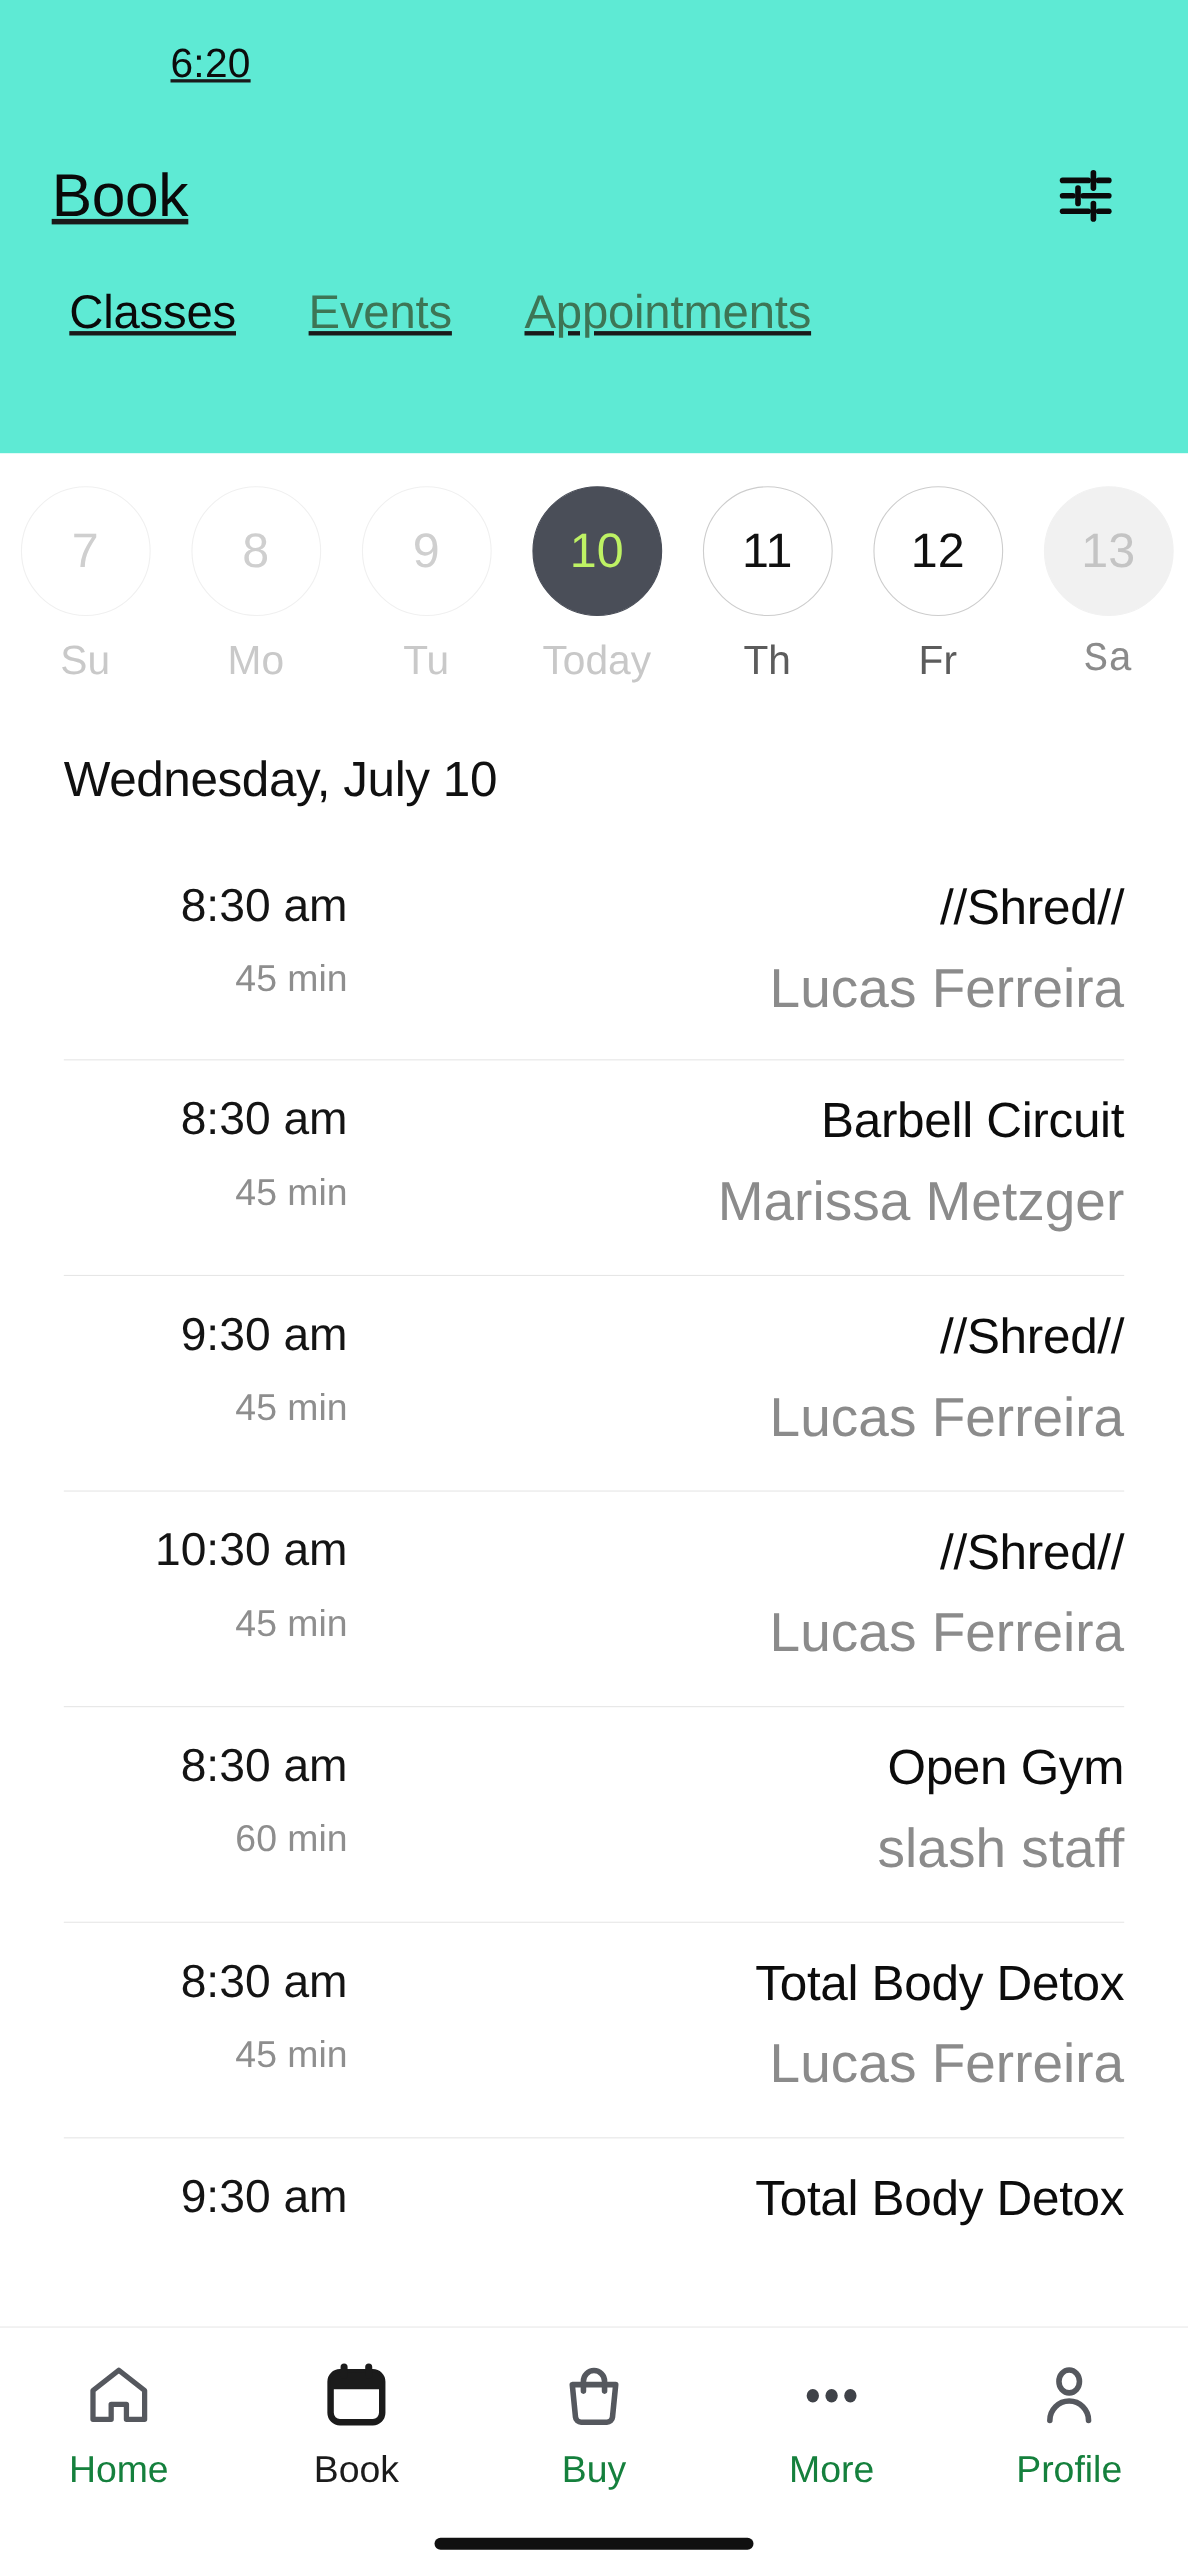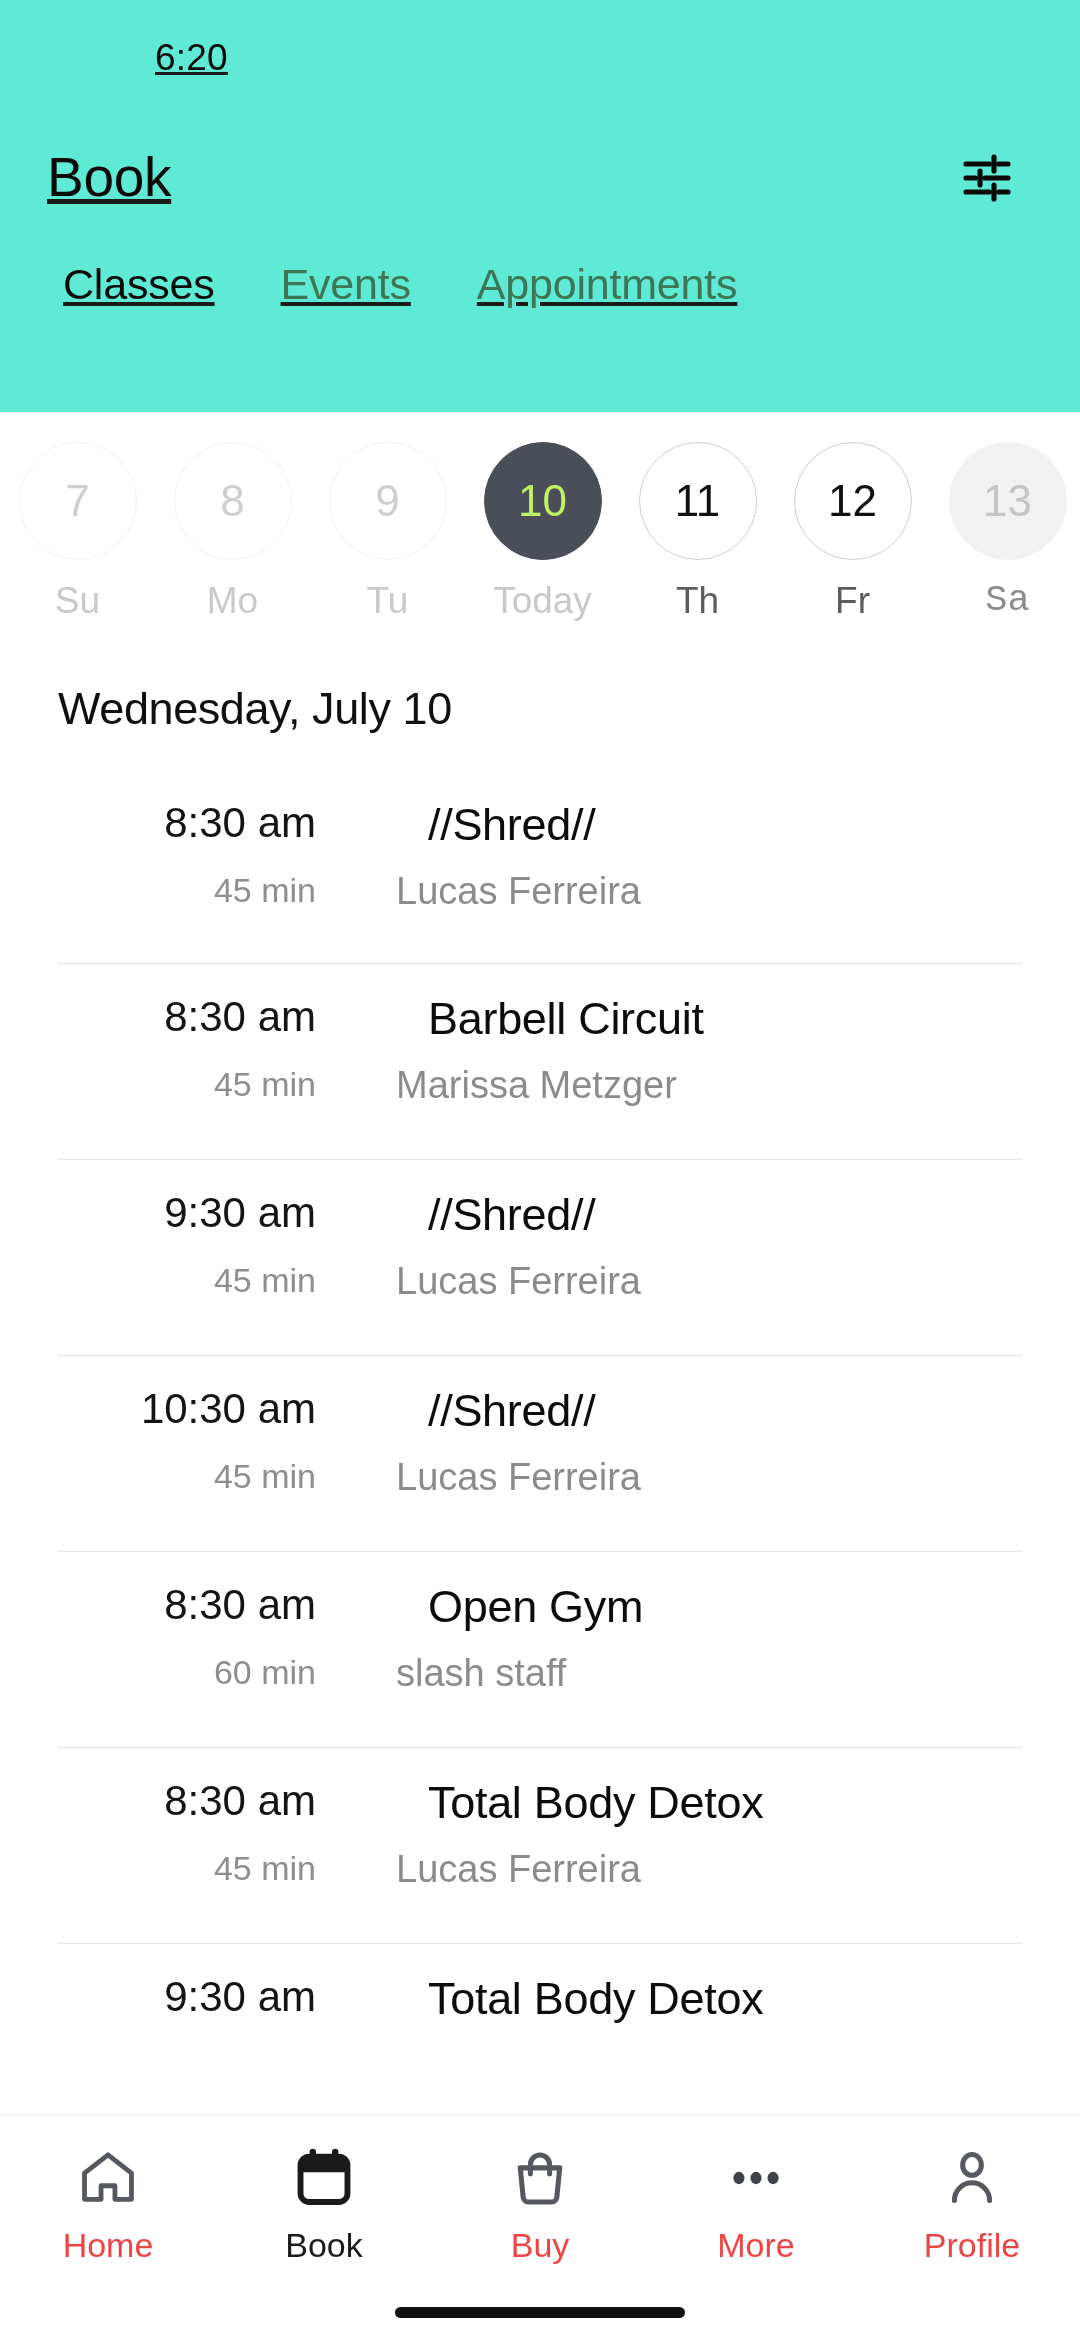--- a/index.html
+++ b/index.html
@@ -140,20 +140,21 @@
     margin-top:52px;
     padding:0 58px;
   }
   .class-row {
     display:flex;
     align-items:flex-start;
     border-bottom:1px solid #e6e6e6;
     padding:30px 0 34px 0;
     min-height:196px;
     cursor:pointer;
+    text-align:right;
   }
   .class-row:first-child { padding-top:14px; min-height:178px; }
   .time-col {
     width:282px;
     flex:0 0 282px;
     display:flex;
     flex-direction:column;
     align-items:flex-end;
     padding-right:24px;
   }
@@ -177,21 +178,21 @@
     flex-direction:column;
   }
   .class-name {
     font-size:45px;
     color:#0c0c0c;
     line-height:1.1;
     letter-spacing:-0.3px;
     margin-left:32px;
   }
   .class-staff {
-    font-size:38px;
+    font-size:50px;
     color:#8b8b8b;
     margin-top:22px;
     line-height:1.1;
   }
 
   
   #bottom-nav {
     position:absolute;
     left:0; bottom:0;
     width:1080px;
@@ -215,21 +216,21 @@
     display:flex;
     align-items:center;
     justify-content:center;
   }
   .nav-label {
     margin-top:10px;
     font-size:34px;
     line-height:1;
   }
   .nav-label.active   { color:#1b1b1b; }
-  .nav-label.inactive { color:#ef4444; }
+  .nav-label.inactive { color:#15803d; }
   #home-indicator {
     position:absolute;
     bottom:22px;
     left:50%;
     transform:translateX(-50%);
     width:290px;
     height:11px;
     border-radius:7px;
     background:#101010;
   }

